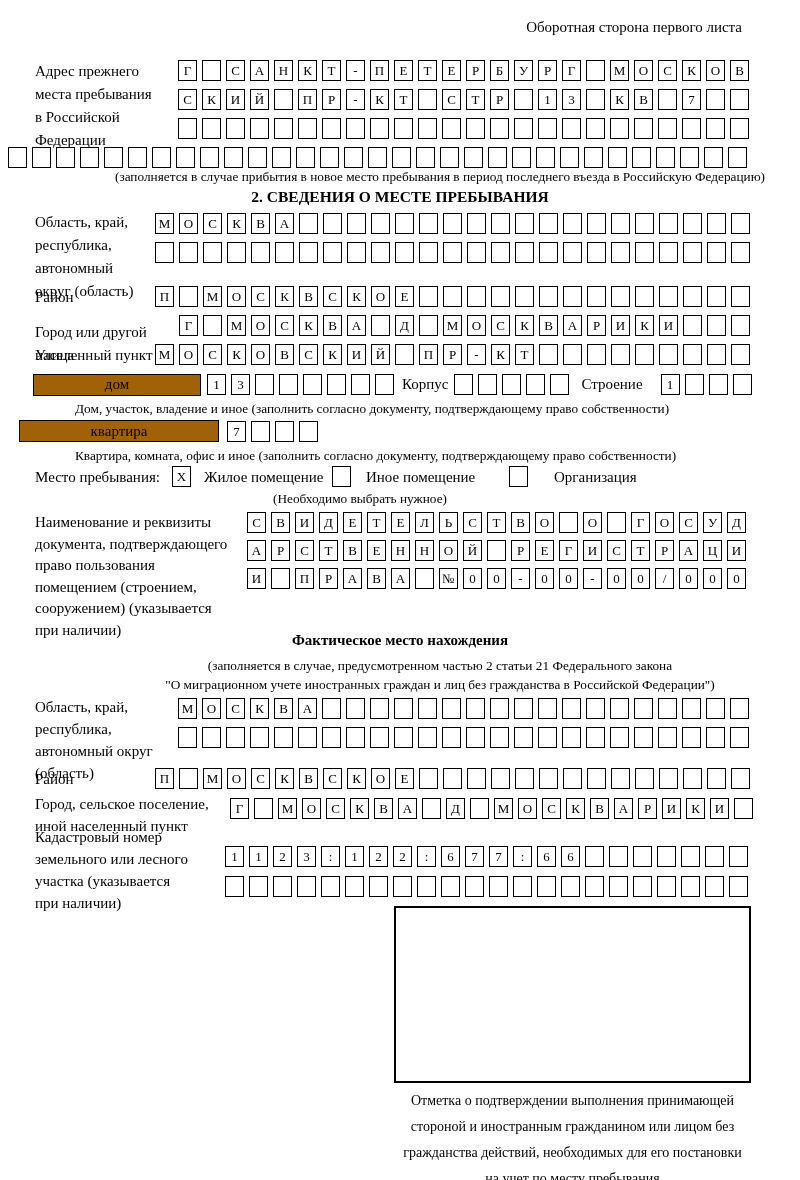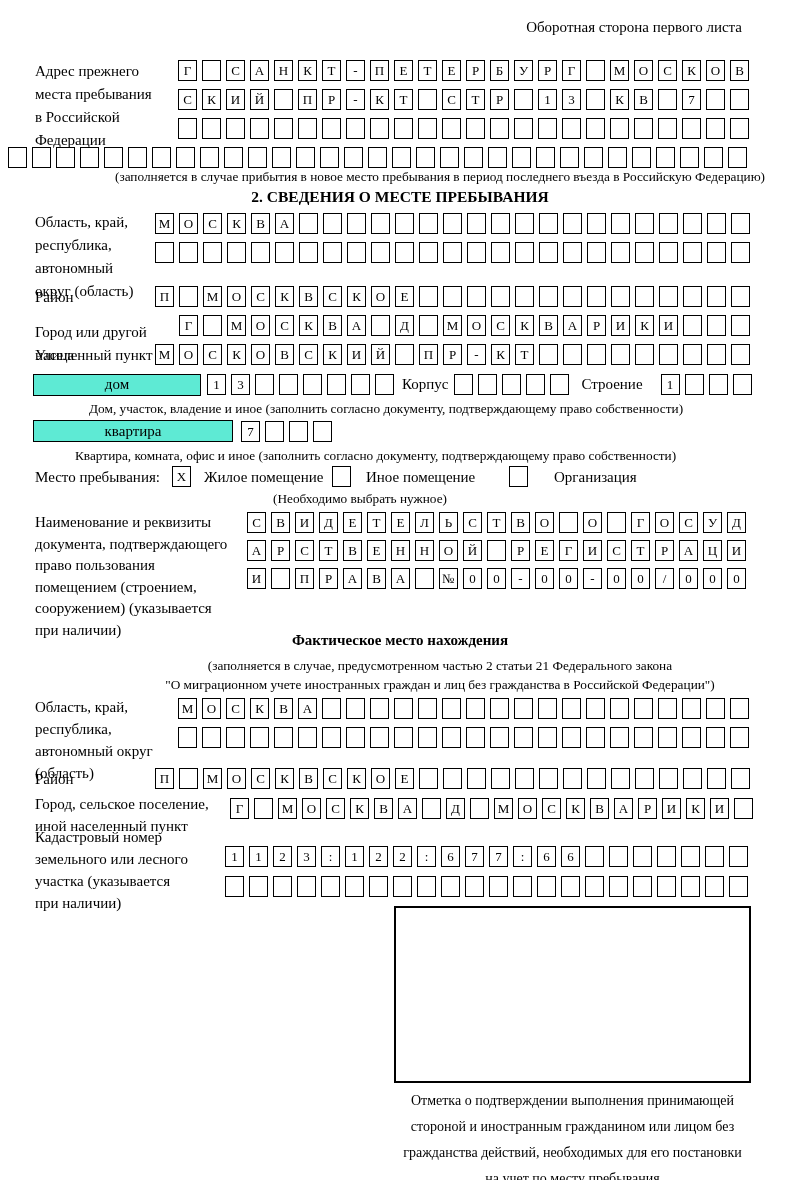--- a/index.html
+++ b/index.html
@@ -9,21 +9,21 @@
   .grid{display:flex;gap:5px;}
   .cell{box-sizing:border-box;flex:0 0 auto;width:19px;height:21px;border:1.6px solid #000;
         display:flex;align-items:center;justify-content:center;font-size:13px;line-height:1;
         background:#fff;}
   .lbl{font-size:15px;line-height:23px;}
   .lines{font-size:15px;line-height:23px;white-space:pre-line;}
   .cap{font-size:13.3px;line-height:17px;padding-left:40px;}
   .center{left:0;width:800px;text-align:center;}
   .bold{font-weight:bold;}
   .fieldbox{box-sizing:border-box;border:1.6px solid #000;height:22px;display:flex;
-            align-items:center;justify-content:center;font-size:15px;background:#5eead4;}
+            align-items:center;justify-content:center;font-size:15px;background:#a16207;}
   .rowflex{display:flex;align-items:center;}
   .bigbox{box-sizing:border-box;border:2px solid #000;background:#fff;}
 </style>
 </head>
 <body>
 
 <div class="page">
 
   <div class="abs lines" style="left:35px;top:60px;width:145px;">Адрес прежнего
 места пребывания
@@ -313,23 +313,23 @@
         <span class="cell"></span>
       </div>
     <div class="lbl" style="margin-left:12px;margin-right:18px;">Строение</div>
     <div class="grid">
         <span class="cell">1</span>
         <span class="cell"></span>
         <span class="cell"></span>
         <span class="cell"></span>
       </div>
   </div>
-  <div class="abs cap" style="left:49px;top:400px;">Дом, участок, владение и иное (заполнить согласно документу, подтверждающему право собственности)</div>
-
-  <div class="abs rowflex" style="left:33px;top:420px;">
+  <div class="abs cap" style="left:35px;top:400px;">Дом, участок, владение и иное (заполнить согласно документу, подтверждающему право собственности)</div>
+
+  <div class="abs rowflex" style="left:19px;top:420px;">
     <div class="fieldbox" style="width:200px;margin-right:8px;">квартира</div>
     <div class="grid">
         <span class="cell">7</span>
         <span class="cell"></span>
         <span class="cell"></span>
         <span class="cell"></span>
       </div>
   </div>
   <div class="abs cap" style="left:35px;top:447px;">Квартира, комната, офис и иное (заполнить согласно документу, подтверждающему право собственности)</div>
 

